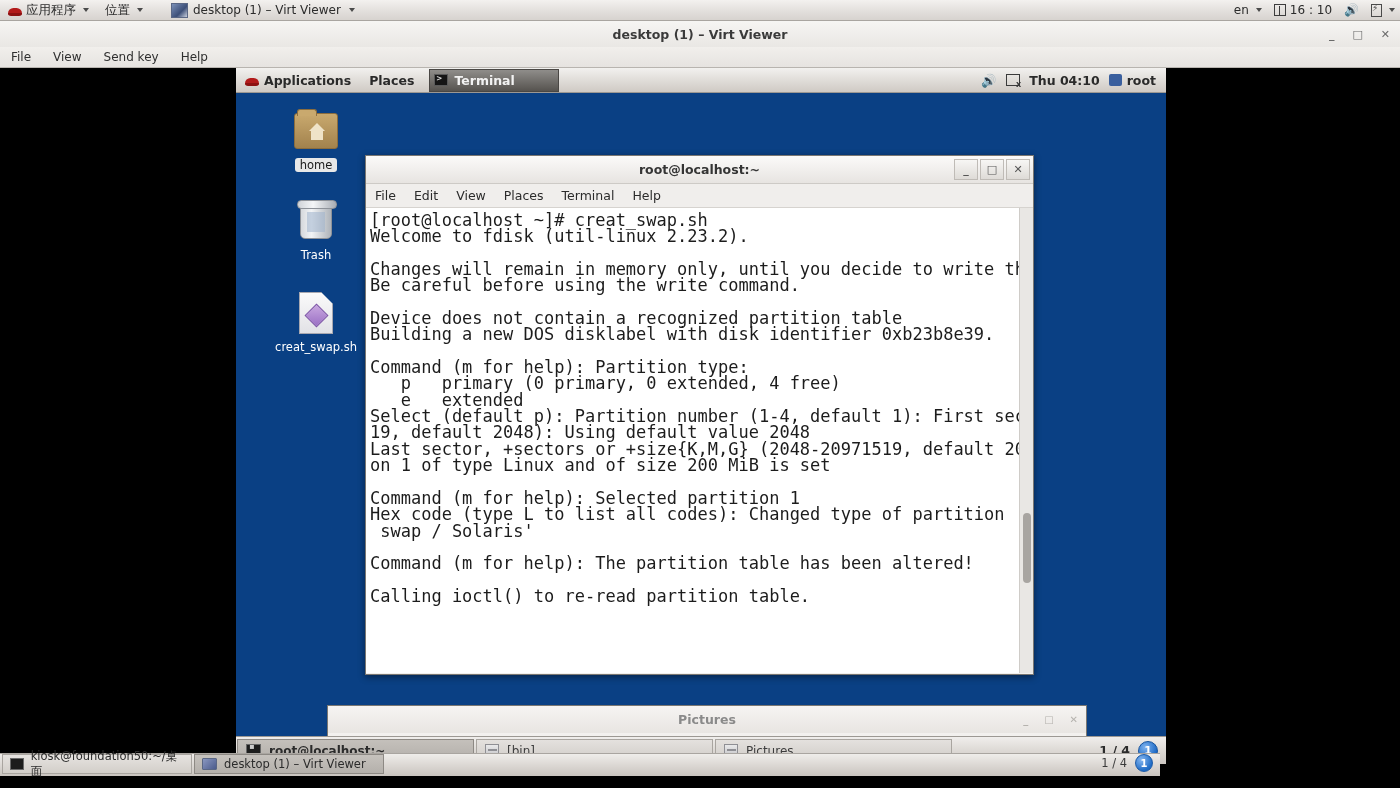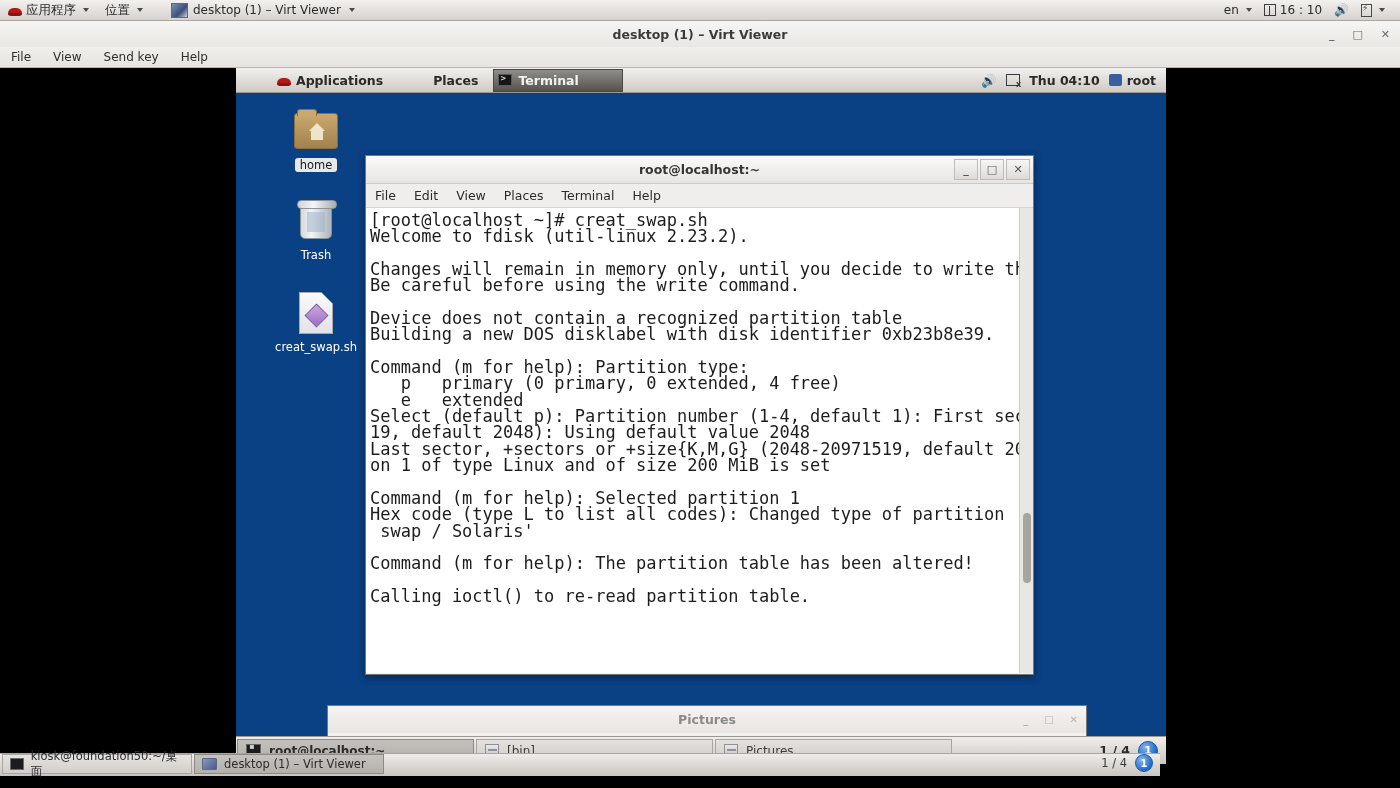--- a/index.html
+++ b/index.html
@@ -33,21 +33,21 @@
     background: #8c1111; border-radius: 0 0 4px 4px;
   }
   .hp-win {
     display: flex; align-items: center; gap: 5px; padding: 0 8px; height: 100%;
     margin-left: 12px;
   }
   .mini-screen {
     width: 17px; height: 15px; background: linear-gradient(135deg,#7b90b8,#3d4f78 60%,#c9cfdd);
     border: 1px solid #5a6785;
   }
-  .hp-right { margin-left: auto; display: flex; align-items: center; gap: 2px; padding-right: 10px; }
+  .hp-right { margin-left: auto; display: flex; align-items: center; gap: 2px; padding-right: 0; }
   .hp-right .seg { display: flex; align-items: center; gap: 4px; padding: 0 5px; }
   .clock-ico { width: 12px; height: 12px; border: 1.6px solid #3c3c3c; position: relative; }
   .clock-ico:before { content:""; position:absolute; left:4px; top:1px; width:1.6px; height:9px; background:#3c3c3c;}
   .spk { font-size: 12px; color: #3a3a3a; }
   .batt { width: 11px; height: 13px; border: 1.5px solid #4a4a4a; position: relative; }
   .batt:after { content:"⚡"; position:absolute; left:0; top:-2px; font-size:9px; color:#4a4a4a; }
 
   
   .vv-titlebar {
     position: absolute; left: 0; top: 21px; width: 1400px; height: 26px;
@@ -70,21 +70,21 @@
     position: absolute; left: 236px; top: 68px; width: 930px; height: 696px;
     background: #0a4084; overflow: hidden;
   }
   
   .g-panel {
     position: absolute; left: 0; top: 0; width: 930px; height: 25px;
     background: linear-gradient(to bottom, #f2f1ef 0%, #e2dfdb 45%, #cfcac4 100%);
     border-bottom: 1px solid #9c9893;
     display: flex; align-items: center; font-size: 12.5px; color: #2a2a2a; font-weight: bold;
   }
-  .g-panel .gitem { padding: 0 9px; display: flex; align-items: center; gap: 5px; height: 100%; margin-left: 32px; }
+  .g-panel .gitem { padding: 0 9px; display: flex; align-items: center; gap: 5px; height: 100%; }
   .g-tasklist { display: flex; align-items: center; height: 100%; margin-left: 6px; }
   .g-task {
     display: flex; align-items: center; gap: 6px; height: 23px; padding: 0 8px 0 4px;
     background: linear-gradient(to bottom,#8f8d8a,#56534f);
     border: 1px solid #4a4744; color: #f2f2f2; font-size: 12.5px; font-weight: bold;
     min-width: 130px;
   }
   .term-ico { width: 14px; height: 12px; background: #151515; border: 1px solid #5a5a5a; position: relative; }
   .term-ico:after { content: ">"; position: absolute; left: 1px; top: -2px; color: #d8d8d8; font-size: 9px; font-family: "DejaVu Sans Mono", monospace; }
   .g-right { margin-left: auto; display: flex; align-items: center; gap: 9px; padding-right: 10px; }

